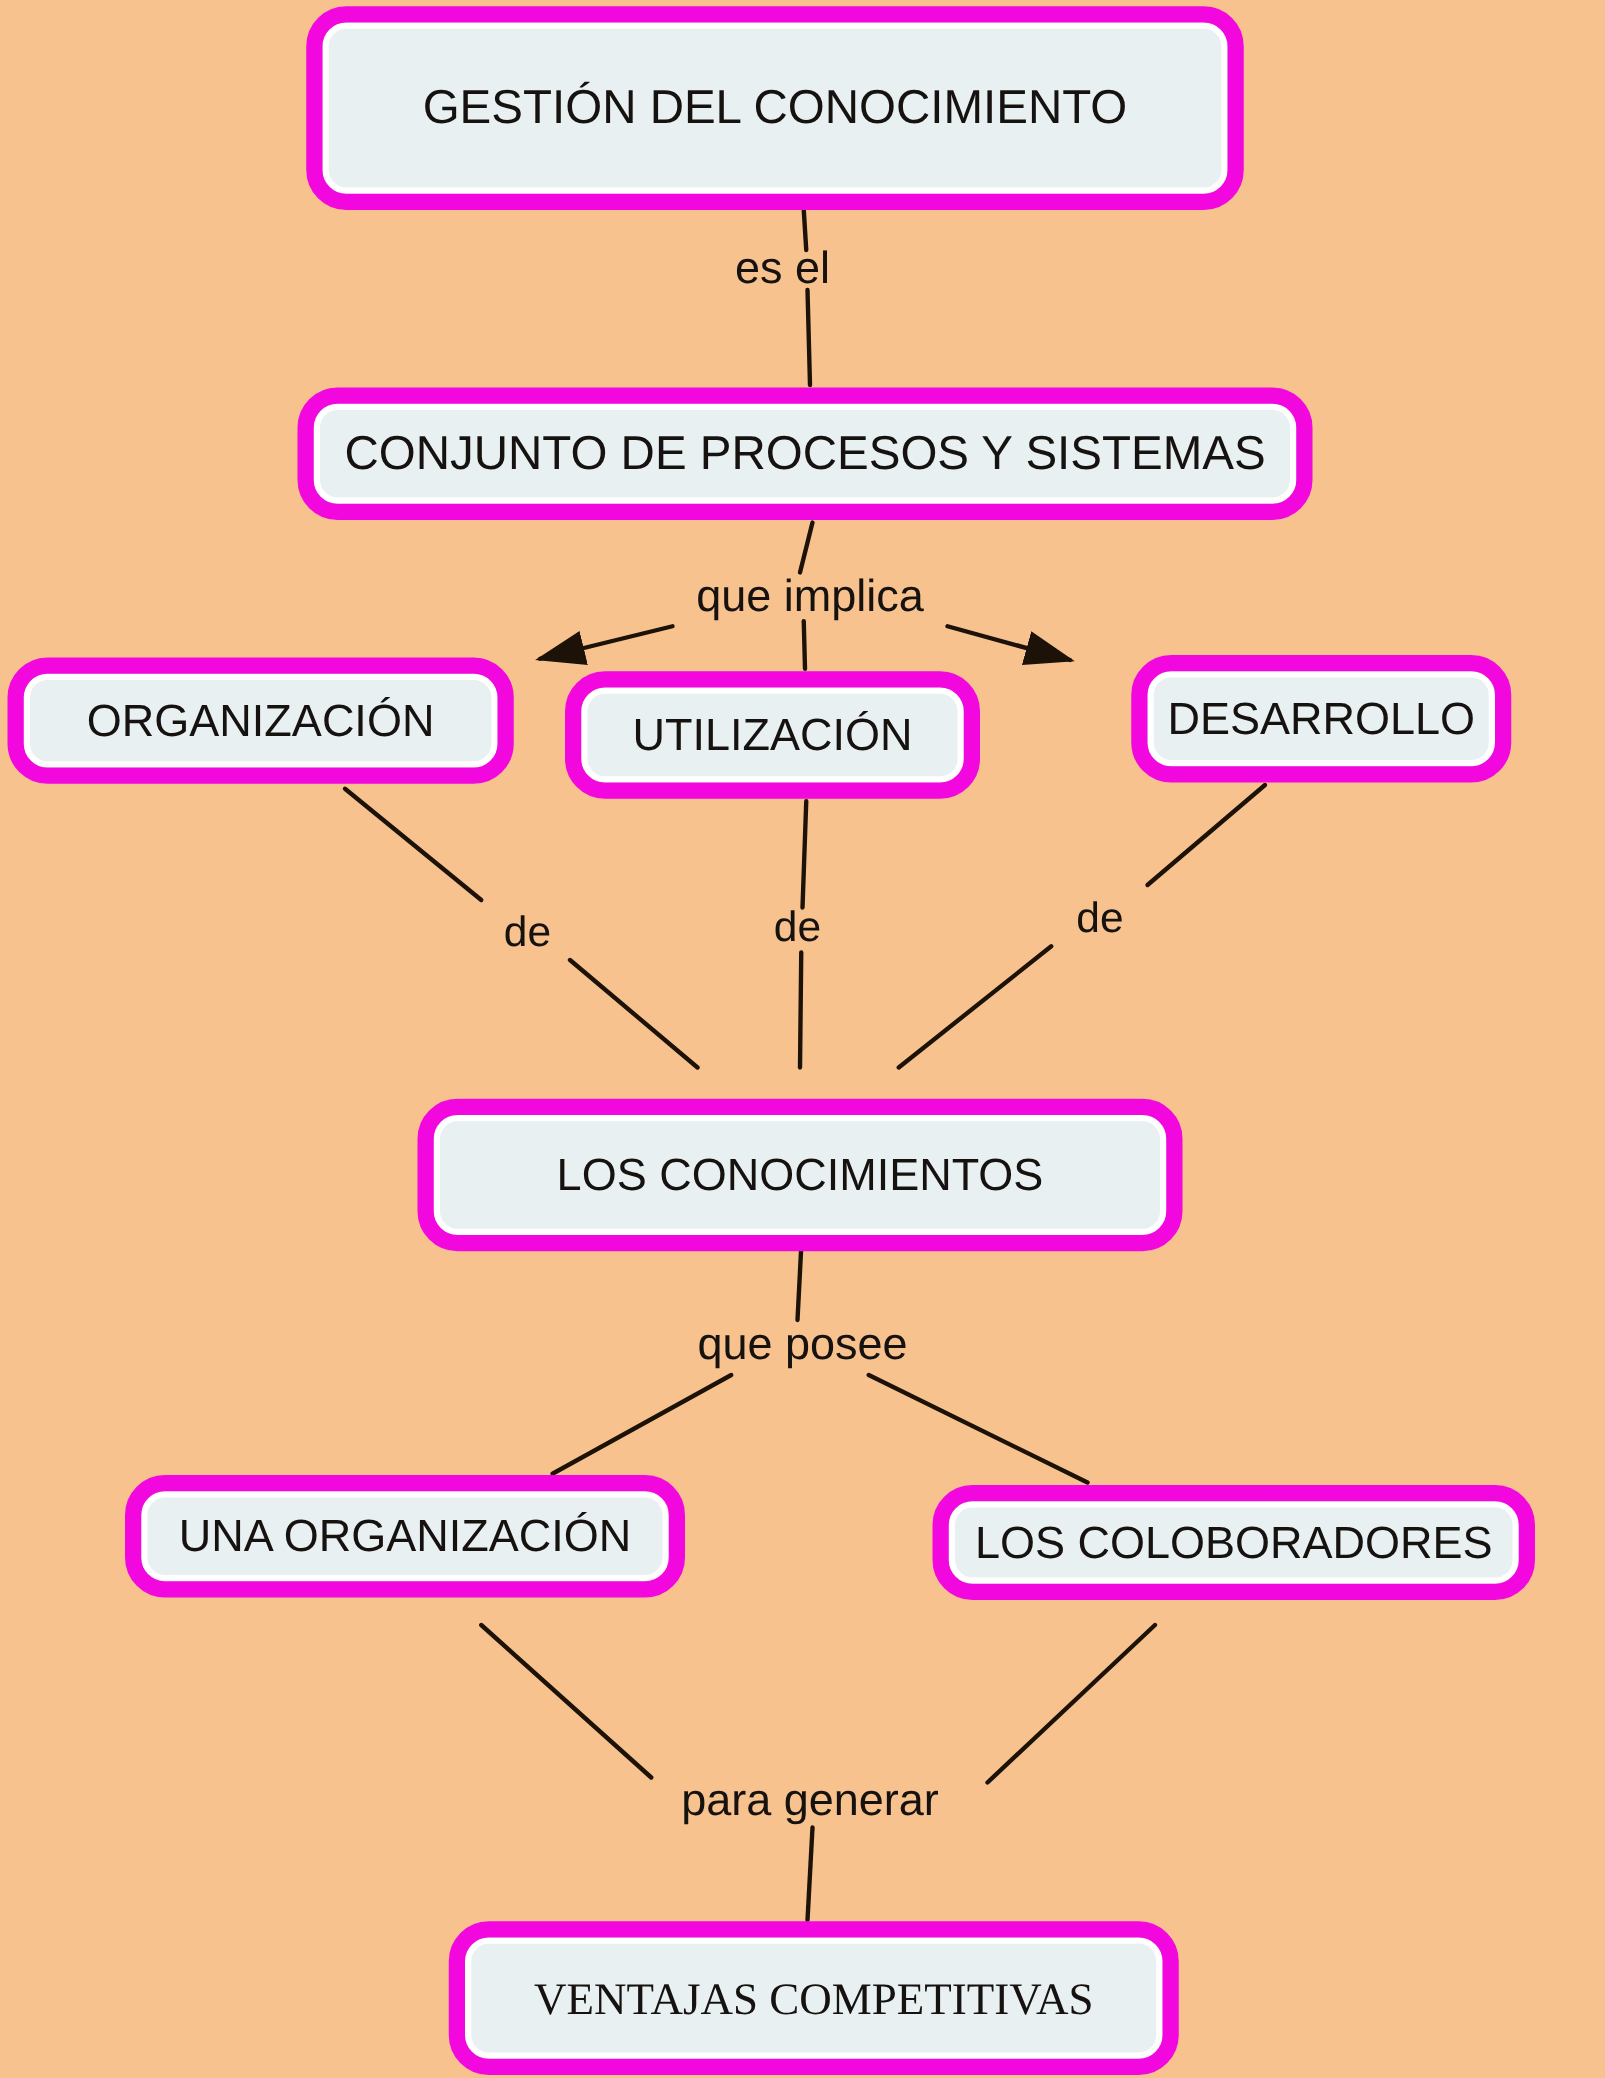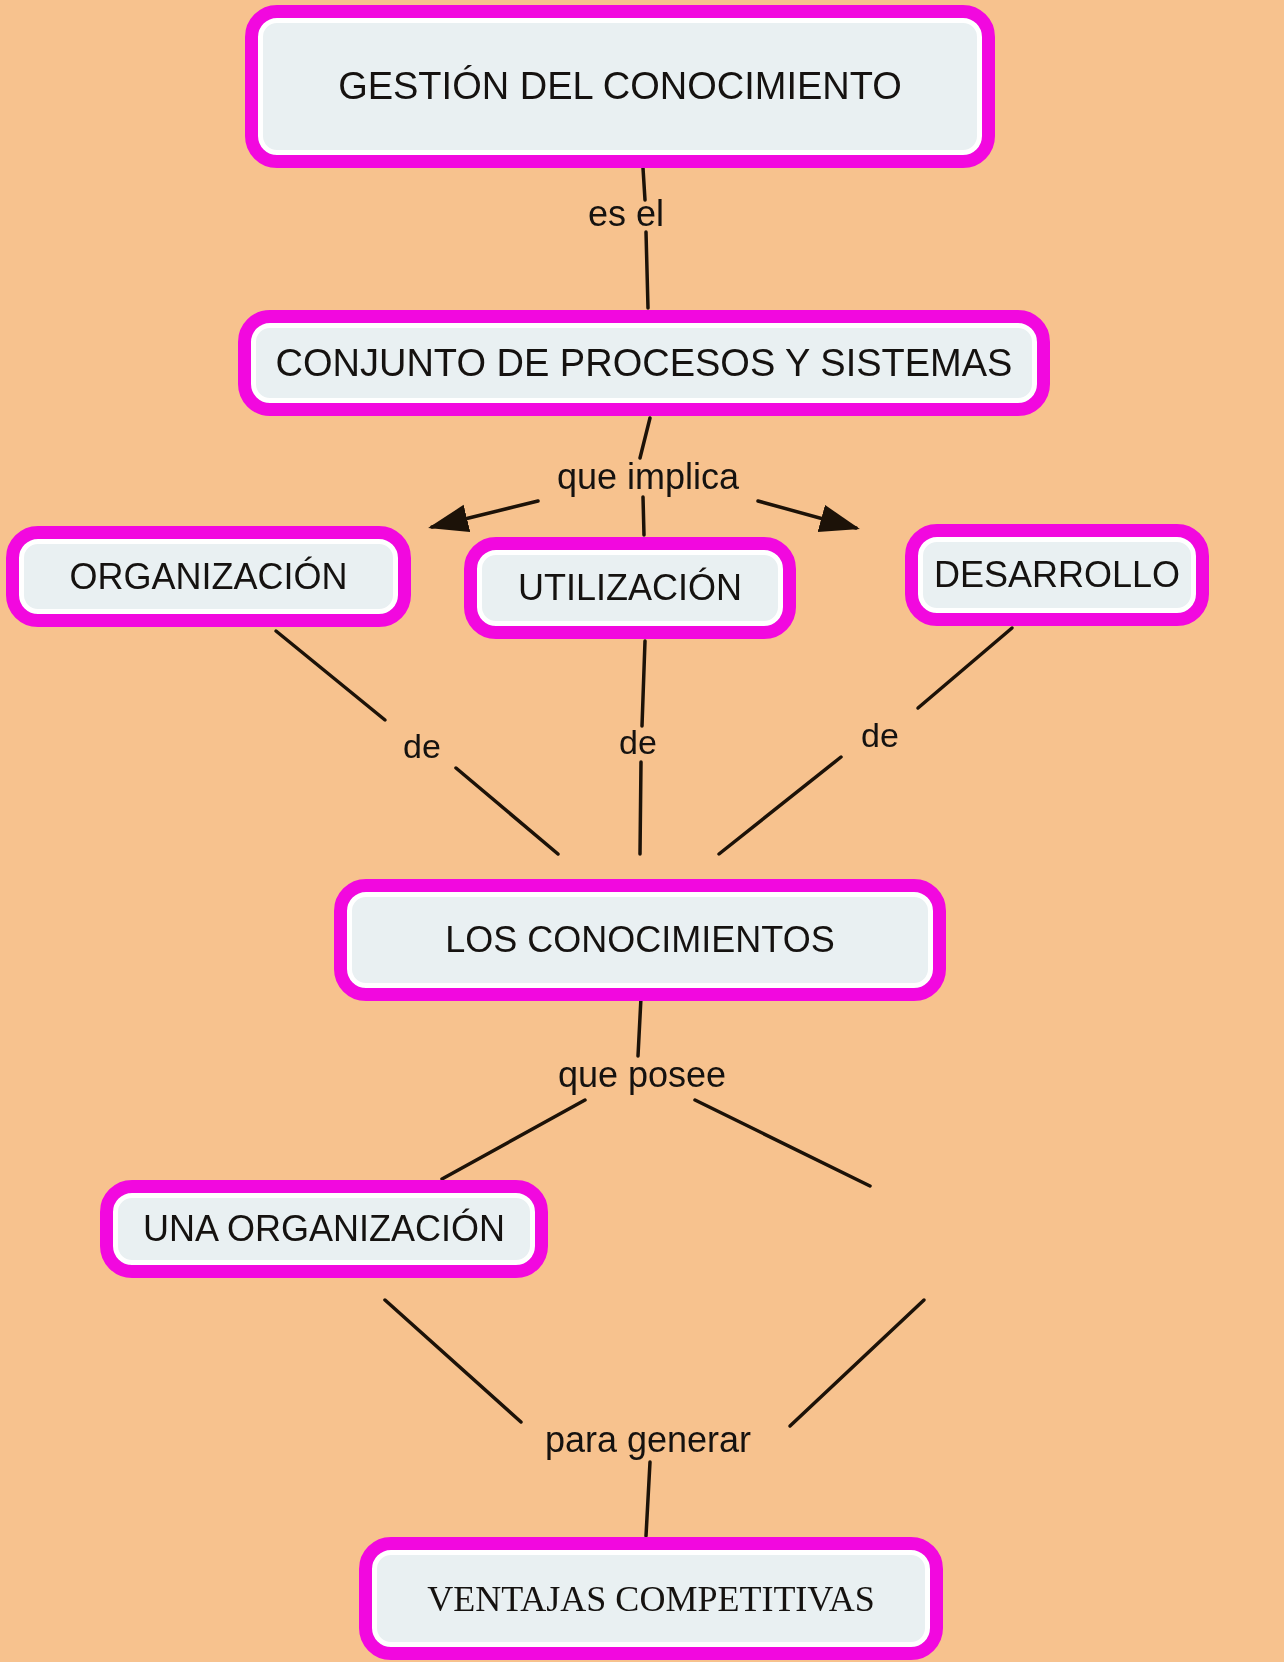--- a/index.html
+++ b/index.html
@@ -25,21 +25,21 @@
     border-radius:32px;
     background:var(--node-fill);
     box-shadow:inset 0 0 0 5px var(--node-inner-edge);
     display:flex;align-items:center;justify-content:center;
     text-align:center;color:var(--text);
     white-space:nowrap;
   }
   #node-gestion{left:245px;top:5px;width:750px;height:163px;font-weight:normal;font-size:38px;}
   #node-conjunto{left:238px;top:310px;width:812px;height:106px;font-size:38px;}
   #node-organizacion{left:6px;top:526px;width:405px;height:101px;font-size:36px;}
-  #node-utilizacion{left:464px;top:537px;width:332px;height:102px;font-size:36px;}
+  #node-utilizacion{left:452px;top:537px;width:332px;height:102px;font-size:36px;}
   #node-desarrollo{left:905px;top:524px;width:304px;height:102px;font-size:36px;}
   #node-conocimientos{left:334px;top:855px;width:612px;height:122px;font-size:36px;margin-top:24px;}
   #node-una-organizacion{left:100px;top:1180px;width:448px;height:98px;font-size:36px;}
   #node-colaboradores{left:746px;top:1188px;width:482px;height:92px;font-size:36px;}
   #node-ventajas{left:359px;top:1537px;width:584px;height:123px;font-size:36px;font-family:Liberation Serif, serif;}
   .edge-label{
     position:absolute;transform:translate(-50%,-50%);
     font-size:36px;color:var(--text);white-space:nowrap;
   }
   #label-es-el{left:626px;top:214px;}
@@ -95,20 +95,23 @@
   </div>
   <div class="node" id="node-desarrollo">
     <span>DESARROLLO</span>
   </div>
   <div class="node" id="node-conocimientos">
     <span>LOS CONOCIMIENTOS</span>
   </div>
   <div class="node" id="node-una-organizacion">
     <span>UNA ORGANIZACIÓN</span>
   </div>
+  <div class="node" id="node-colaboradores">
+    <span>LOS COLOBORADORES</span>
+  </div>
   <div class="node" id="node-ventajas">
     <span>VENTAJAS COMPETITIVAS</span>
   </div>
 
   <span class="edge-label" id="label-es-el">es el</span>
   <span class="edge-label" id="label-que-implica">que implica</span>
   <span class="edge-label" id="label-de-left">de</span>
   <span class="edge-label" id="label-de-center">de</span>
   <span class="edge-label" id="label-de-right">de</span>
   <span class="edge-label" id="label-que-posee">que posee</span>

